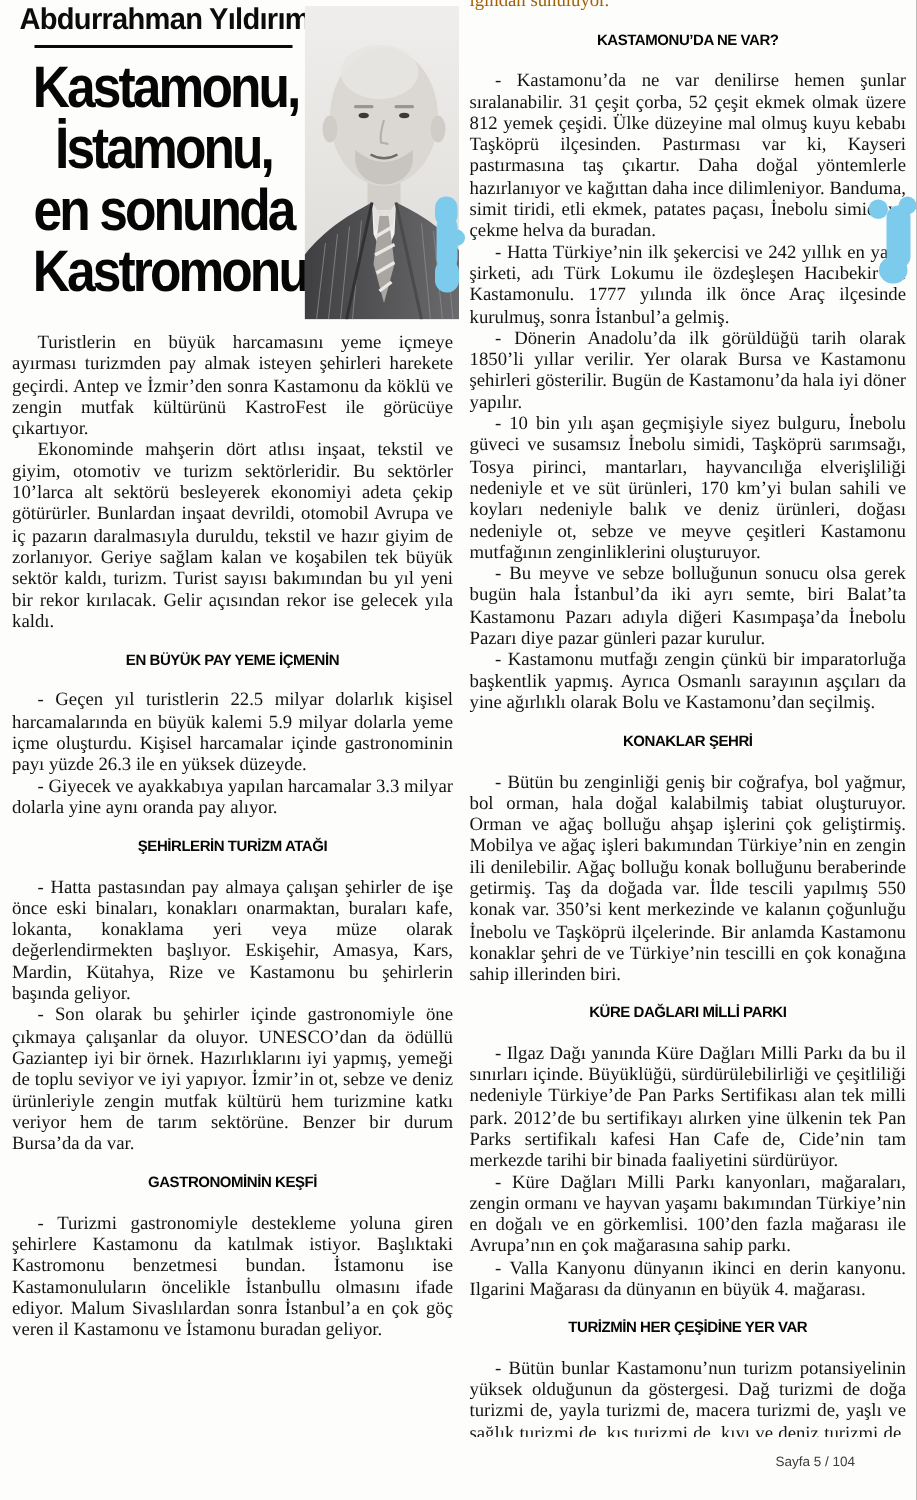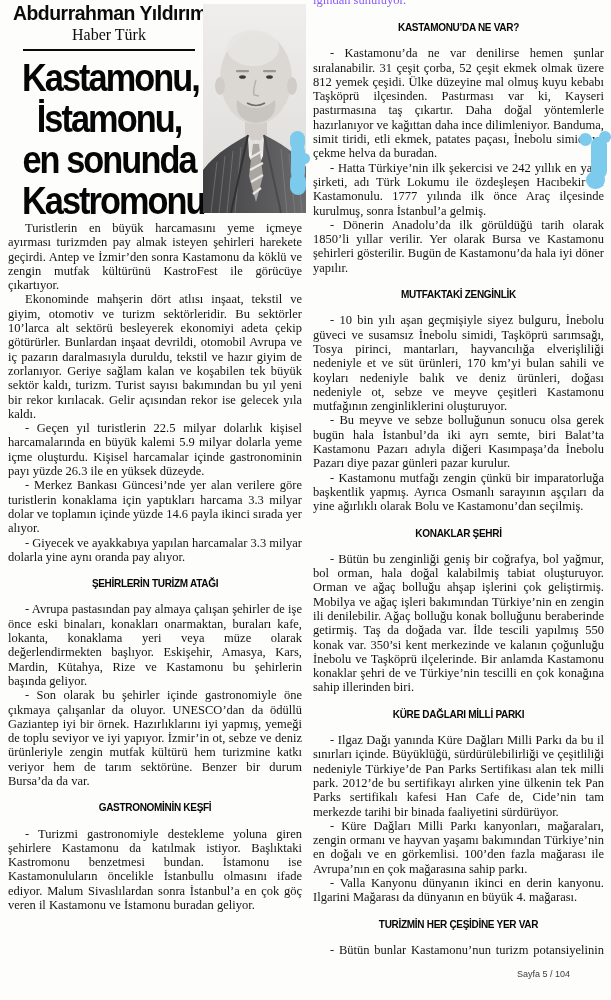--- a/index.html
+++ b/index.html
@@ -29,21 +29,21 @@
   
   .col{position:absolute;font-size:12.5px;line-height:14.3px;text-align:justify;}
   .col-left-body{left:8px;top:221px;width:294px;height:742px;overflow:hidden;}
   .col-right{left:313px;top:0;width:291px;height:958px;overflow:hidden;}
   .para{margin:0;text-indent:17px;}
   .section-heading{
     font-family:"Liberation Sans", sans-serif;font-weight:700;font-size:10px;
     letter-spacing:-0.3px;text-align:center;margin:13px 0 11px 0;color:#070707;
     text-indent:0;
   }
-  .partial-line{height:8px;overflow:hidden;color:#8b5cf6;}
+  .partial-line{height:8px;overflow:hidden;color:#a16207;}
   .partial-line span{display:block;margin-top:-7px;}
   
   .marker{position:absolute;}
   .marker div{position:absolute;background:#7ccaec;}
   .mk-a1{left:2px;top:0;width:15px;height:20px;border-radius:8px;}
   .mk-a2{left:3px;top:13px;width:14px;height:36px;border-radius:7px;}
   .mk-a3{left:2px;top:42px;width:16px;height:22px;border-radius:8px;}
   .mk-a4{left:11px;top:22px;width:11px;height:11px;border-radius:6px;}
   .mk-b1{left:12px;top:6px;width:16px;height:42px;border-radius:8px;}
   .mk-b2{left:7px;top:40px;width:19px;height:18px;border-radius:9px;}
@@ -55,21 +55,20 @@
     font-family:"Liberation Sans", sans-serif;font-size:9px;color:#3c3c3c;
   }
 </style>
 </head>
 <body>
 
 <div class="page">
 
   <div class="header-block">
     <div class="author-name">Abdurrahman Yıldırım</div>
-    <div class="publication">Haber Türk</div>
     <div class="header-rule"></div>
     <div class="headline">
       <span class="headline-line">Kastamonu,</span>
       <span class="headline-line">İstamonu,</span>
       <span class="headline-line">en sonunda</span>
       <span class="headline-line">Kastromonu</span>
     </div>
   </div>
 
   <div class="photo">
@@ -129,39 +128,38 @@
       </g>
 
       <path d="M45 131 L28 209" fill="none" stroke="#323134" stroke-width="2"></path>
       <path d="M61 131 L78 209" fill="none" stroke="#4a494b" stroke-width="2"></path>
     </svg>
   </div>
 
   <div class="col col-left-body" id="col-left">
       <p class="para">Turistlerin en büyük harcamasını yeme içmeye ayırması turizmden pay almak isteyen şehirleri harekete geçirdi. Antep ve İzmir’den sonra Kastamonu da köklü ve zengin mutfak kültürünü KastroFest ile görücüye çıkartıyor.</p>
       <p class="para">Ekonominde mahşerin dört atlısı inşaat, tekstil ve giyim, otomotiv ve turizm sektörleridir. Bu sektörler 10’larca alt sektörü besleyerek ekonomiyi adeta çekip götürürler. Bunlardan inşaat devrildi, otomobil Avrupa ve iç pazarın daralmasıyla duruldu, tekstil ve hazır giyim de zorlanıyor. Geriye sağlam kalan ve koşabilen tek büyük sektör kaldı, turizm. Turist sayısı bakımından bu yıl yeni bir rekor kırılacak. Gelir açısından rekor ise gelecek yıla kaldı.</p>
+      <div class="section-heading">EN BÜYÜK PAY YEME İÇMENİN</div>
       <p class="para">- Geçen yıl turistlerin 22.5 milyar dolarlık kişisel harcamalarında en büyük kalemi 5.9 milyar dolarla yeme içme oluşturdu. Kişisel harcamalar içinde gastronominin payı yüzde 26.3 ile en yüksek düzeyde.</p>
-      <p class="para">- Merkez Bankası Güncesi’nde yer alan verilere göre turistlerin konaklama için yaptıkları harcama 3.3 milyar dolar ve toplamın içinde yüzde 14.6 payla ikinci sırada yer alıyor.</p>
       <p class="para">- Giyecek ve ayakkabıya yapılan harcamalar 3.3 milyar dolarla yine aynı oranda pay alıyor.</p>
       <div class="section-heading">ŞEHİRLERİN TURİZM ATAĞI</div>
-      <p class="para">- Avrupa pastasından pay almaya çalışan şehirler de işe önce eski binaları, konakları onarmaktan, buraları kafe, lokanta, konaklama yeri veya müze olarak değerlendirmekten başlıyor. Eskişehir, Amasya, Kars, Mardin, Kütahya, Rize ve Kastamonu bu şehirlerin başında geliyor.</p>
+      <p class="para">- Hatta pastasından pay almaya çalışan şehirler de işe önce eski binaları, konakları onarmaktan, buraları kafe, lokanta, konaklama yeri veya müze olarak değerlendirmekten başlıyor. Eskişehir, Amasya, Kars, Mardin, Kütahya, Rize ve Kastamonu bu şehirlerin başında geliyor.</p>
       <p class="para">- Son olarak bu şehirler içinde gastronomiyle öne çıkmaya çalışanlar da oluyor. UNESCO’dan da ödüllü Gaziantep iyi bir örnek. Hazırlıklarını iyi yapmış, yemeği de toplu seviyor ve iyi yapıyor. İzmir’in ot, sebze ve deniz ürünleriyle zengin mutfak kültürü hem turizmine katkı veriyor hem de tarım sektörüne. Benzer bir durum Bursa’da da var.</p>
       <div class="section-heading">GASTRONOMİNİN KEŞFİ</div>
       <p class="para">- Turizmi gastronomiyle destekleme yoluna giren şehirlere Kastamonu da katılmak istiyor. Başlıktaki Kastromonu benzetmesi bundan. İstamonu ise Kastamonuluların öncelikle İstanbullu olmasını ifade ediyor. Malum Sivaslılardan sonra İstanbul’a en çok göç veren il Kastamonu ve İstamonu buradan geliyor.</p>
     </div>
 
   <div class="col col-right" id="col-right">
     <div class="partial-line">
       <span>ığından sunuluyor.</span>
     </div>
   <div class="section-heading">KASTAMONU’DA NE VAR?</div>
       <p class="para">- Kastamonu’da ne var denilirse hemen şunlar sıralanabilir. 31 çeşit çorba, 52 çeşit ekmek olmak üzere 812 yemek çeşidi. Ülke düzeyine mal olmuş kuyu kebabı Taşköprü ilçesinden. Pastırması var ki, Kayseri pastırmasına taş çıkartır. Daha doğal yöntemlerle hazırlanıyor ve kağıttan daha ince dilimleniyor. Banduma, simit tiridi, etli ekmek, patates paçası, İnebolu simidi ve çekme helva da buradan.</p>
       <p class="para">- Hatta Türkiye’nin ilk şekercisi ve 242 yıllık en yaşlı şirketi, adı Türk Lokumu ile özdeşleşen Hacıbekir de Kastamonulu. 1777 yılında ilk önce Araç ilçesinde kurulmuş, sonra İstanbul’a gelmiş.</p>
       <p class="para">- Dönerin Anadolu’da ilk görüldüğü tarih olarak 1850’li yıllar verilir. Yer olarak Bursa ve Kastamonu şehirleri gösterilir. Bugün de Kastamonu’da hala iyi döner yapılır.</p>
-      <div class="section-heading">MUTFAKTAKİ ZENGİNLİK</div>
       <p class="para">- 10 bin yılı aşan geçmişiyle siyez bulguru, İnebolu güveci ve susamsız İnebolu simidi, Taşköprü sarımsağı, Tosya pirinci, mantarları, hayvancılığa elverişliliği nedeniyle et ve süt ürünleri, 170 km’yi bulan sahili ve koyları nedeniyle balık ve deniz ürünleri, doğası nedeniyle ot, sebze ve meyve çeşitleri Kastamonu mutfağının zenginliklerini oluşturuyor.</p>
       <p class="para">- Bu meyve ve sebze bolluğunun sonucu olsa gerek bugün hala İstanbul’da iki ayrı semte, biri Balat’ta Kastamonu Pazarı adıyla diğeri Kasımpaşa’da İnebolu Pazarı diye pazar günleri pazar kurulur.</p>
       <p class="para">- Kastamonu mutfağı zengin çünkü bir imparatorluğa başkentlik yapmış. Ayrıca Osmanlı sarayının aşçıları da yine ağırlıklı olarak Bolu ve Kastamonu’dan seçilmiş.</p>
       <div class="section-heading">KONAKLAR ŞEHRİ</div>
       <p class="para">- Bütün bu zenginliği geniş bir coğrafya, bol yağmur, bol orman, hala doğal kalabilmiş tabiat oluşturuyor. Orman ve ağaç bolluğu ahşap işlerini çok geliştirmiş. Mobilya ve ağaç işleri bakımından Türkiye’nin en zengin ili denilebilir. Ağaç bolluğu konak bolluğunu beraberinde getirmiş. Taş da doğada var. İlde tescili yapılmış 550 konak var. 350’si kent merkezinde ve kalanın çoğunluğu İnebolu ve Taşköprü ilçelerinde. Bir anlamda Kastamonu konaklar şehri de ve Türkiye’nin tescilli en çok konağına sahip illerinden biri.</p>
       <div class="section-heading">KÜRE DAĞLARI MİLLİ PARKI</div>
       <p class="para">- Ilgaz Dağı yanında Küre Dağları Milli Parkı da bu il sınırları içinde. Büyüklüğü, sürdürülebilirliği ve çeşitliliği nedeniyle Türkiye’de Pan Parks Sertifikası alan tek milli park. 2012’de bu sertifikayı alırken yine ülkenin tek Pan Parks sertifikalı kafesi Han Cafe de, Cide’nin tam merkezde tarihi bir binada faaliyetini sürdürüyor.</p>
       <p class="para">- Küre Dağları Milli Parkı kanyonları, mağaraları, zengin ormanı ve hayvan yaşamı bakımından Türkiye’nin en doğalı ve en görkemlisi. 100’den fazla mağarası ile Avrupa’nın en çok mağarasına sahip parkı.</p>
       <p class="para">- Valla Kanyonu dünyanın ikinci en derin kanyonu. Ilgarini Mağarası da dünyanın en büyük 4. mağarası.</p>
       <div class="section-heading">TURİZMİN HER ÇEŞİDİNE YER VAR</div>

